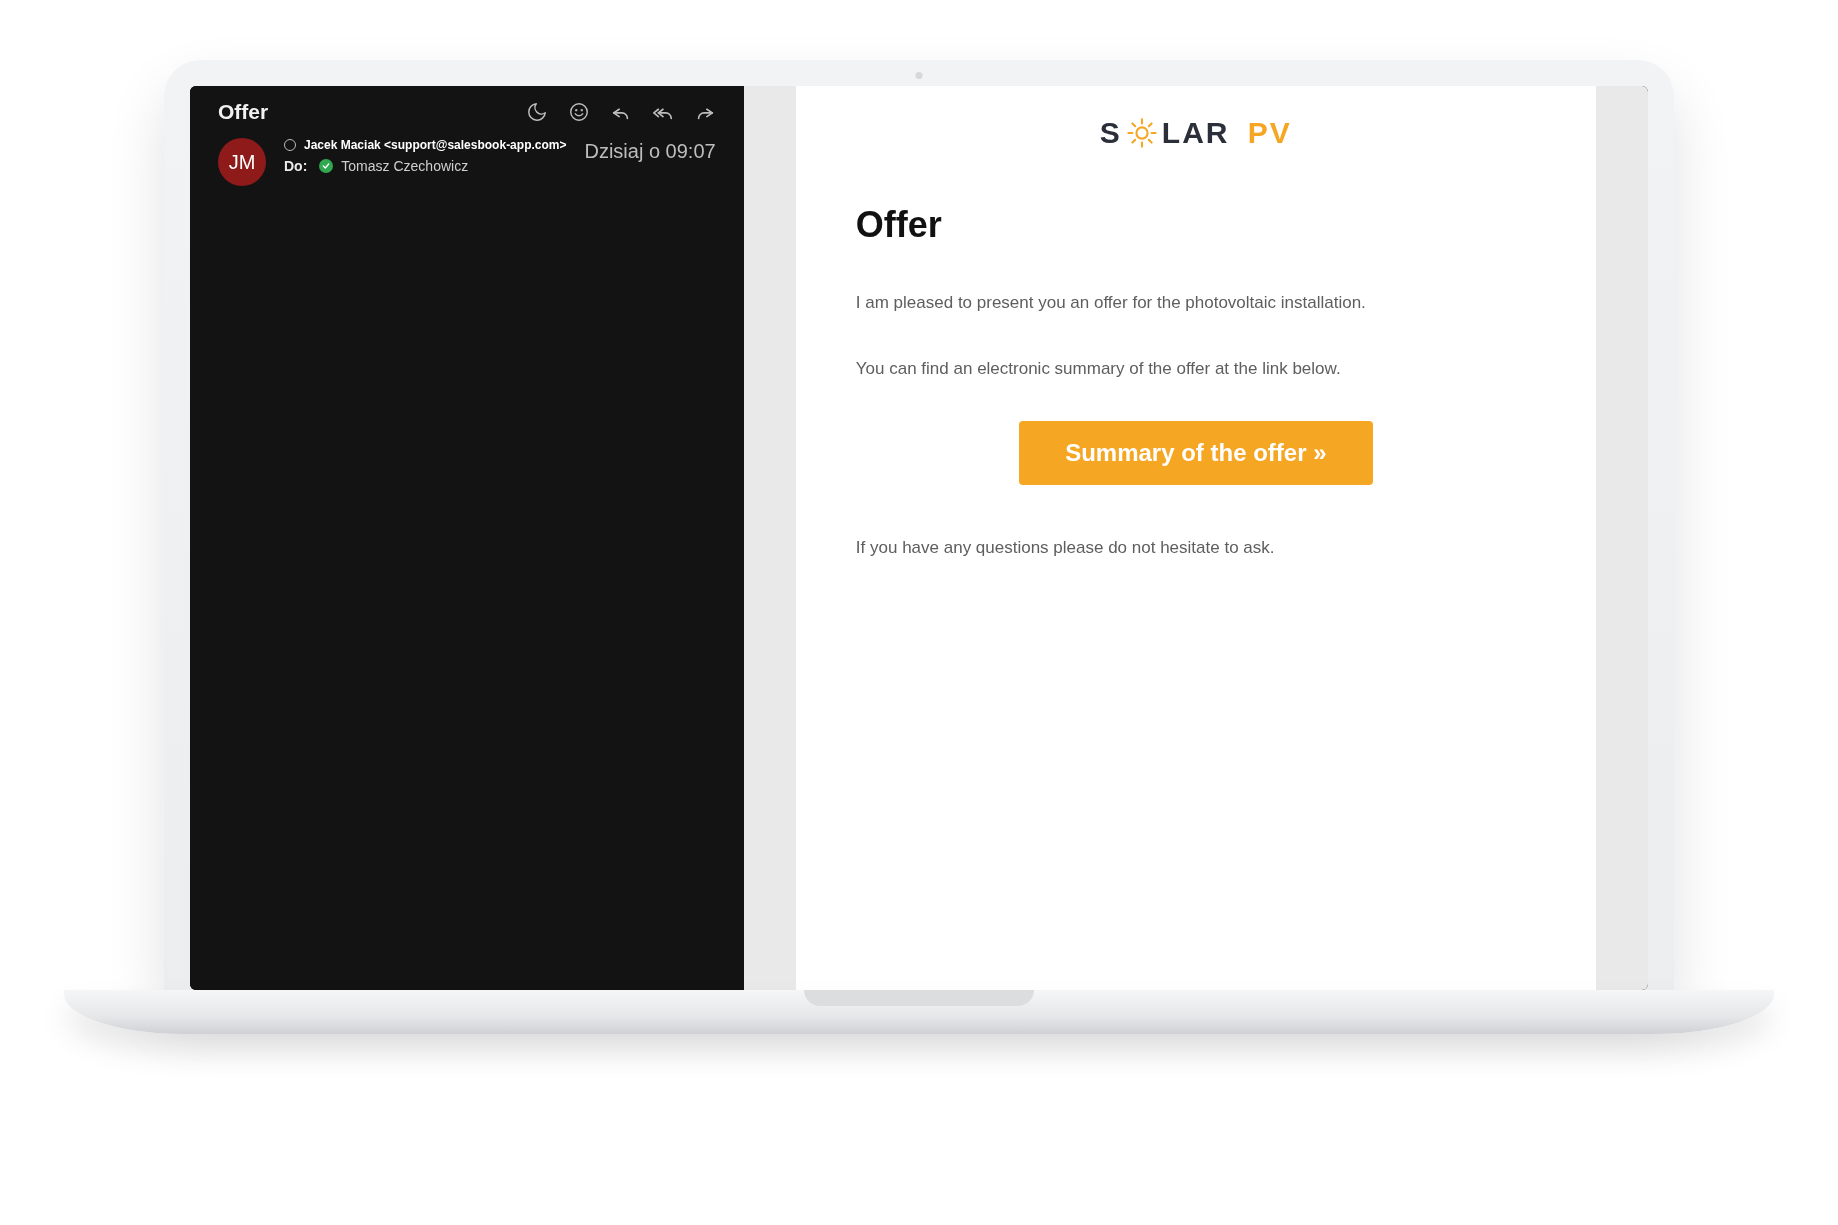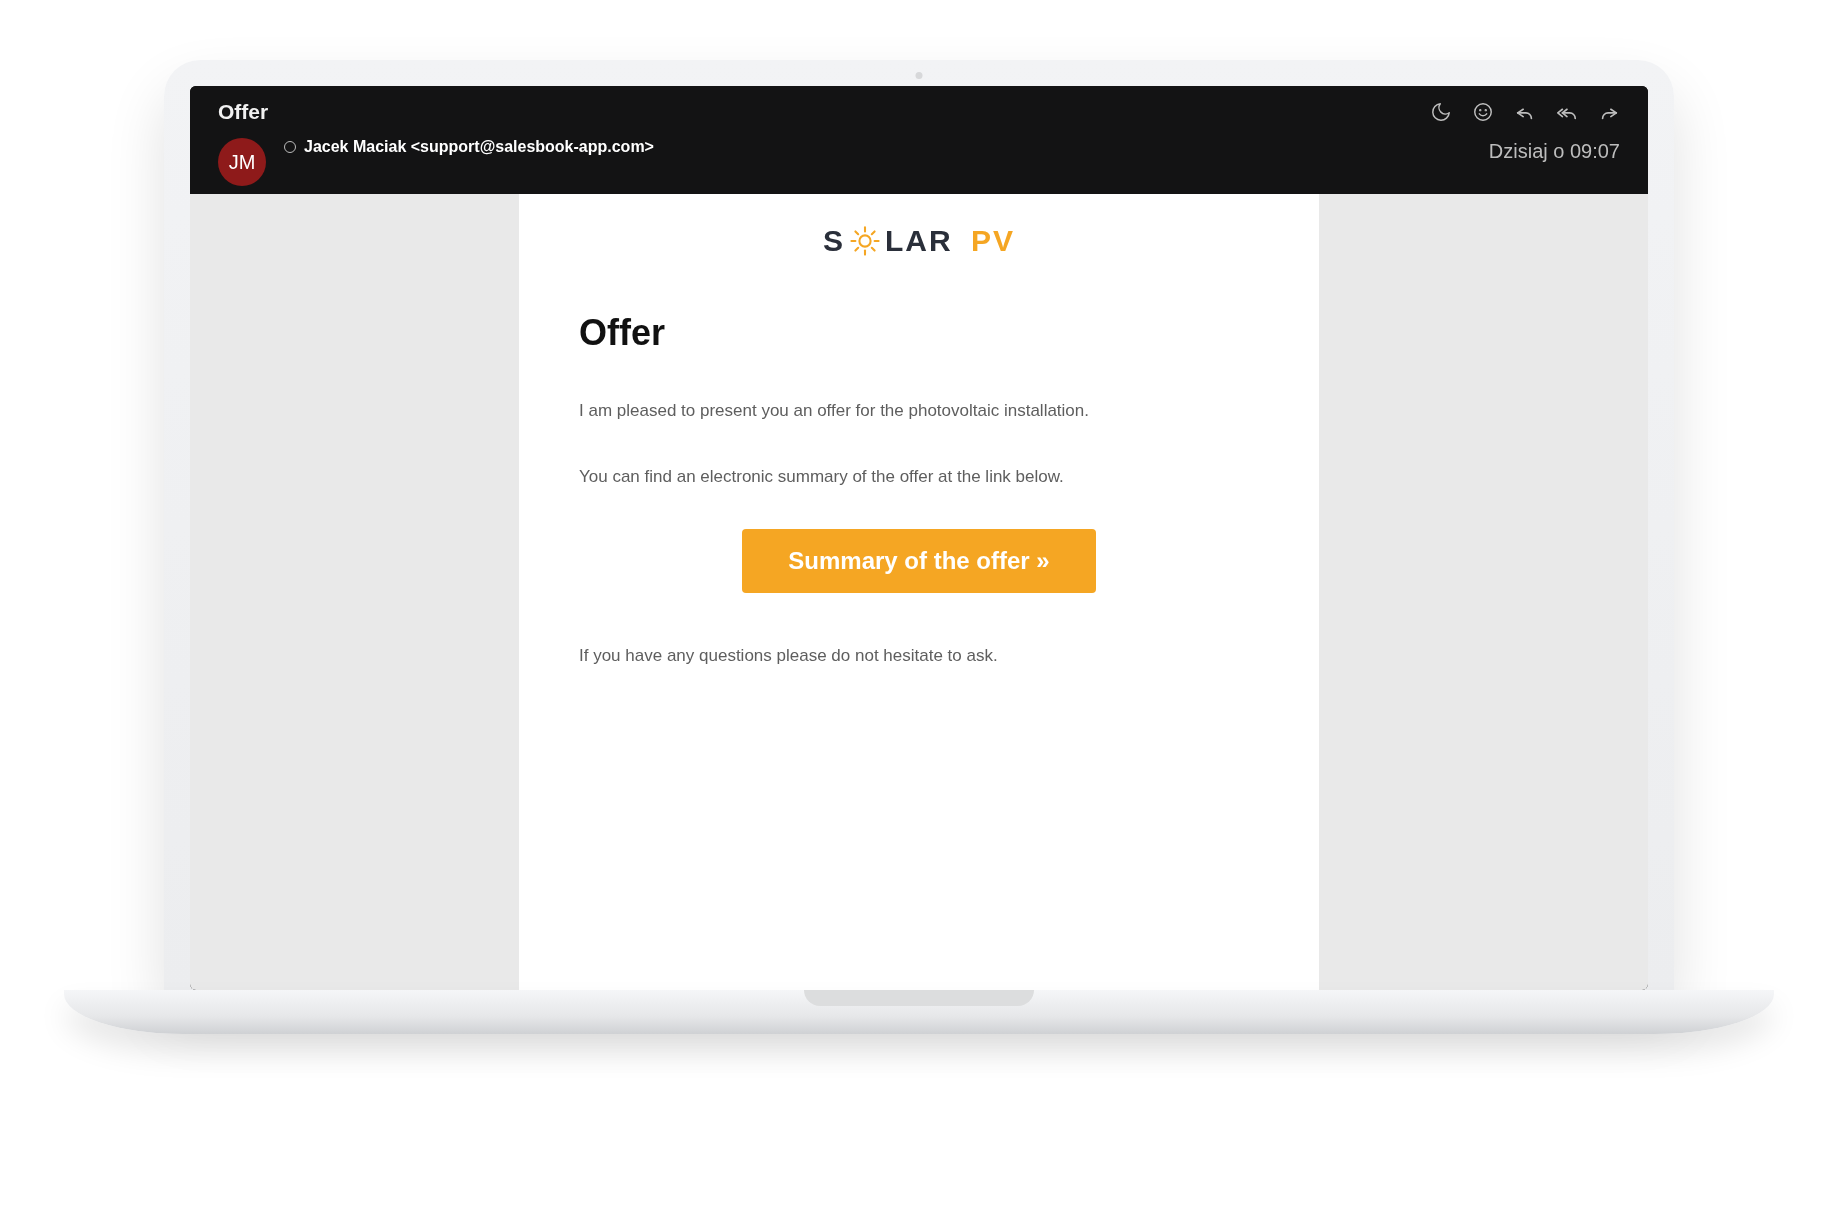--- a/index.html
+++ b/index.html
@@ -36,21 +36,20 @@
     border-radius: 50%;
     background: #d7d8da;
   }
   .laptop-screen-inner {
     width: 100%;
     height: 904px;
     background: #0f0f0f;
     border-radius: 6px;
     overflow: hidden;
     display: flex;
-    flex-direction: column;
     justify-content: center;
   }
 
   .laptop-base {
     width: 1710px;
     height: 44px;
     margin-left: -100px;
     background: linear-gradient(#f5f6f8, #e6e7e9 60%, #cfd1d4);
     border-radius: 0 0 120px 120px / 0 0 40px 40px;
     position: relative;
@@ -108,21 +107,21 @@
     background: #8e1a1a;
     color: #fff;
     font-size: 20px;
     font-weight: 500;
     display: flex;
     align-items: center;
     justify-content: center;
   }
   .meta-col { flex: 1; }
   .from-line {
-    font-size: 16px;
+    font-size: 12px;
     font-weight: 600;
     color: #ffffff;
     display: flex;
     align-items: center;
     gap: 8px;
   }
   .unread-dot {
     width: 12px; height: 12px;
     border: 1.5px solid #bbbbbb;
     border-radius: 50%;
@@ -264,20 +263,29 @@
             </span>
           </div>
         </div>
 
         <div class="mail-meta-row">
           <div class="avatar">JM</div>
           <div class="meta-col">
             <div class="from-line">
               <span class="unread-dot"></span>
               <span>Jacek Maciak &lt;support@salesbook-app.com&gt;</span>
+            </div>
+            <div class="to-line">
+              <span class="to-label">Do:</span>
+              <span class="verify-dot">
+                <svg width="8" height="8" viewBox="0 0 24 24" fill="none" stroke="#fff" stroke-width="4" stroke-linecap="round" stroke-linejoin="round">
+                    <polyline points="4 12 10 18 20 6"></polyline>
+                  </svg>
+              </span>
+              <span>Tomasz Czechowicz</span>
             </div>
           </div>
           <div class="timestamp">Dzisiaj o 09:07</div>
         </div>
       </div>
 
       <div class="mail-body-viewport">
         <div class="mail-body-scroll">
           <div class="email-canvas">
 

